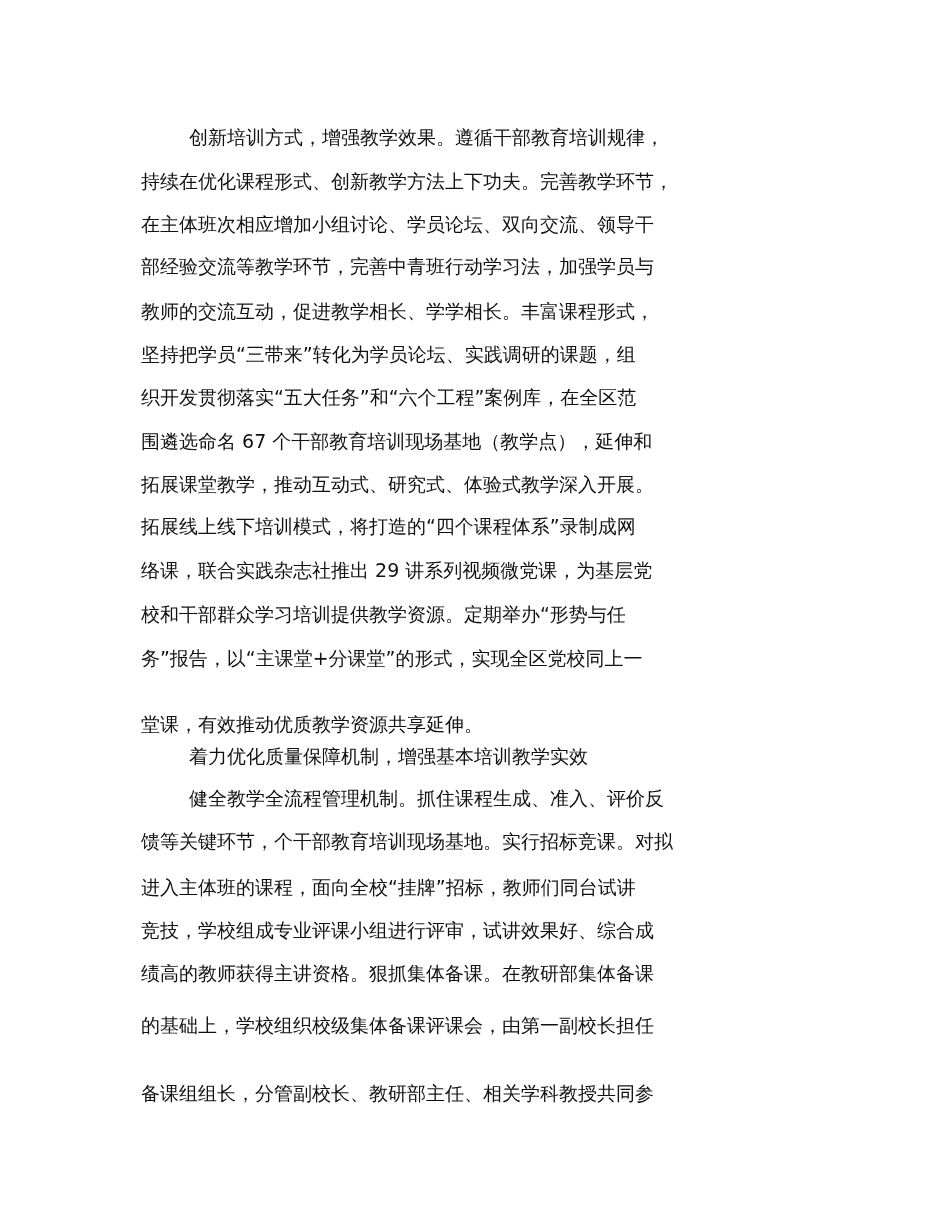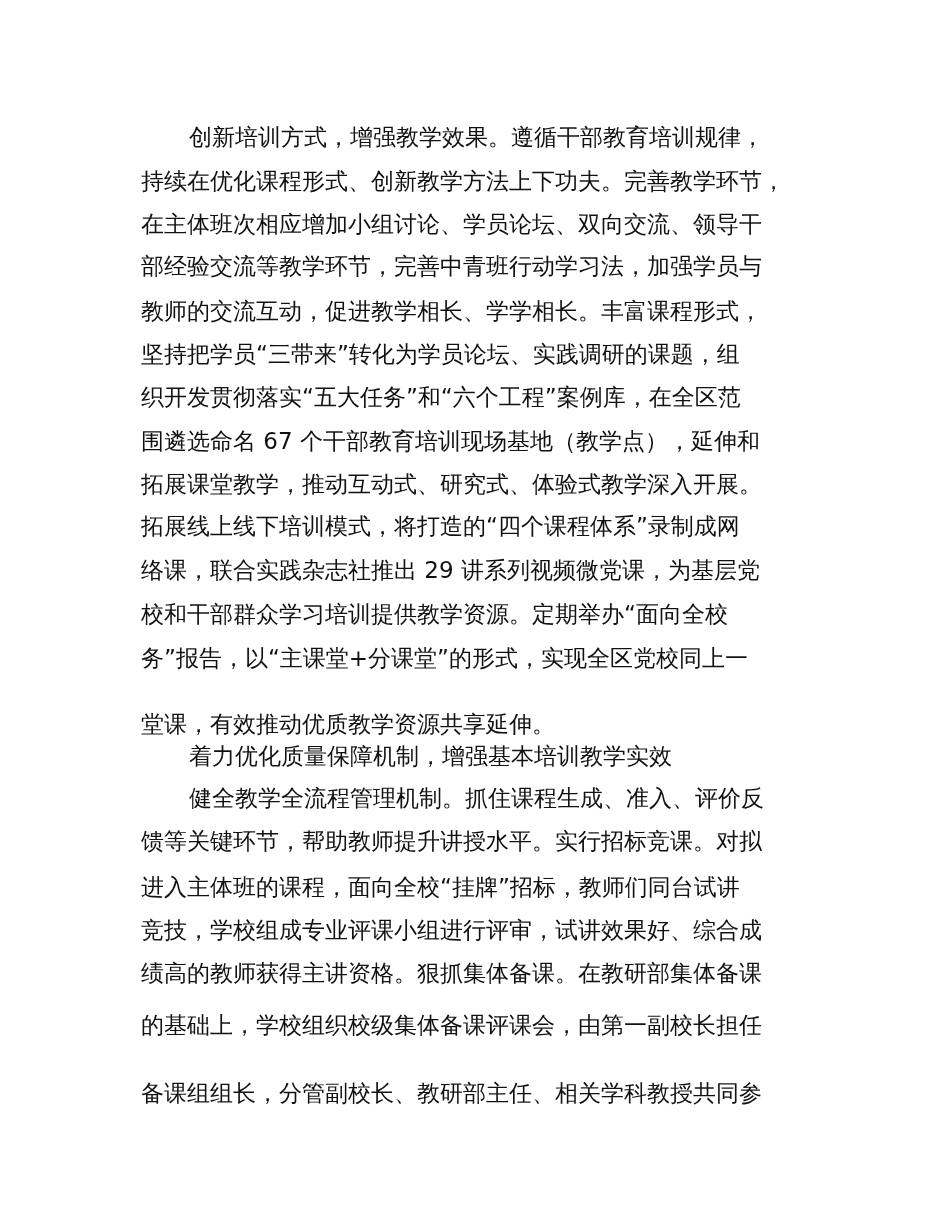--- a/index.html
+++ b/index.html
@@ -17,21 +17,21 @@
     }
     .page {
       position: absolute;
       left: 0; top: 0;
       width: 950px; height: 1230px;
       background: #ffffff;
     }
     .line {
       position: absolute;
       left: 141px;
-      font-size: 23px;
+      font-size: 19px;
       line-height: 30px;
       height: 30px;
       white-space: nowrap;
       letter-spacing: 0px;
     }
     .indent { left: 189px; }
   </style>
 </head>
 <body>
 
@@ -42,32 +42,32 @@
     <div class="line" style="top:166px;">持续在优化课程形式、创新教学方法上下功夫。完善教学环节，</div>
     <div class="line" style="top:209px;">在主体班次相应增加小组讨论、学员论坛、双向交流、领导干</div>
     <div class="line" style="top:251px;">部经验交流等教学环节，完善中青班行动学习法，加强学员与</div>
     <div class="line" style="top:296px;">教师的交流互动，促进教学相长、学学相长。丰富课程形式，</div>
     <div class="line" style="top:339px;">坚持把学员“三带来”转化为学员论坛、实践调研的课题，组</div>
     <div class="line" style="top:382px;">织开发贯彻落实“五大任务”和“六个工程”案例库，在全区范</div>
     <div class="line" style="top:426px;text-align:center;">围遴选命名 67 个干部教育培训现场基地（教学点），延伸和</div>
     <div class="line" style="top:469px;">拓展课堂教学，推动互动式、研究式、体验式教学深入开展。</div>
     <div class="line" style="top:511px;">拓展线上线下培训模式，将打造的“四个课程体系”录制成网</div>
     <div class="line" style="top:555px;">络课，联合实践杂志社推出 29 讲系列视频微党课，为基层党</div>
-    <div class="line" style="top:599px;">校和干部群众学习培训提供教学资源。定期举办“面向全校</div>
+    <div class="line" style="top:599px;">校和干部群众学习培训提供教学资源。定期举办“形势与任</div>
     <div class="line" style="top:643px;">务”报告，以“主课堂+分课堂”的形式，实现全区党校同上一</div>
     <div class="line" style="top:700px;margin-top:9px;">堂课，有效推动优质教学资源共享延伸。</div>
   </div>
 
   <div>
     <div class="line indent" style="top:741px;">着力优化质量保障机制，增强基本培训教学实效</div>
   </div>
 
   <div>
     <div class="line indent" style="top:783px;">健全教学全流程管理机制。抓住课程生成、准入、评价反</div>
-    <div class="line" style="top:826px;">馈等关键环节，帮助教师提升讲授水平。实行招标竞课。对拟</div>
+    <div class="line" style="top:826px;">馈等关键环节，个干部教育培训现场基地。实行招标竞课。对拟</div>
     <div class="line" style="top:872px;">进入主体班的课程，面向全校“挂牌”招标，教师们同台试讲</div>
     <div class="line" style="top:915px;">竞技，学校组成专业评课小组进行评审，试讲效果好、综合成</div>
     <div class="line" style="top:958px;">绩高的教师获得主讲资格。狠抓集体备课。在教研部集体备课</div>
     <div class="line" style="top:1002px;margin-top:8px;">的基础上，学校组织校级集体备课评课会，由第一副校长担任</div>
     <div class="line" style="top:1046px;margin-top:32px;">备课组组长，分管副校长、教研部主任、相关学科教授共同参</div>
   </div>
 
 </div>
 
 </body></html>

